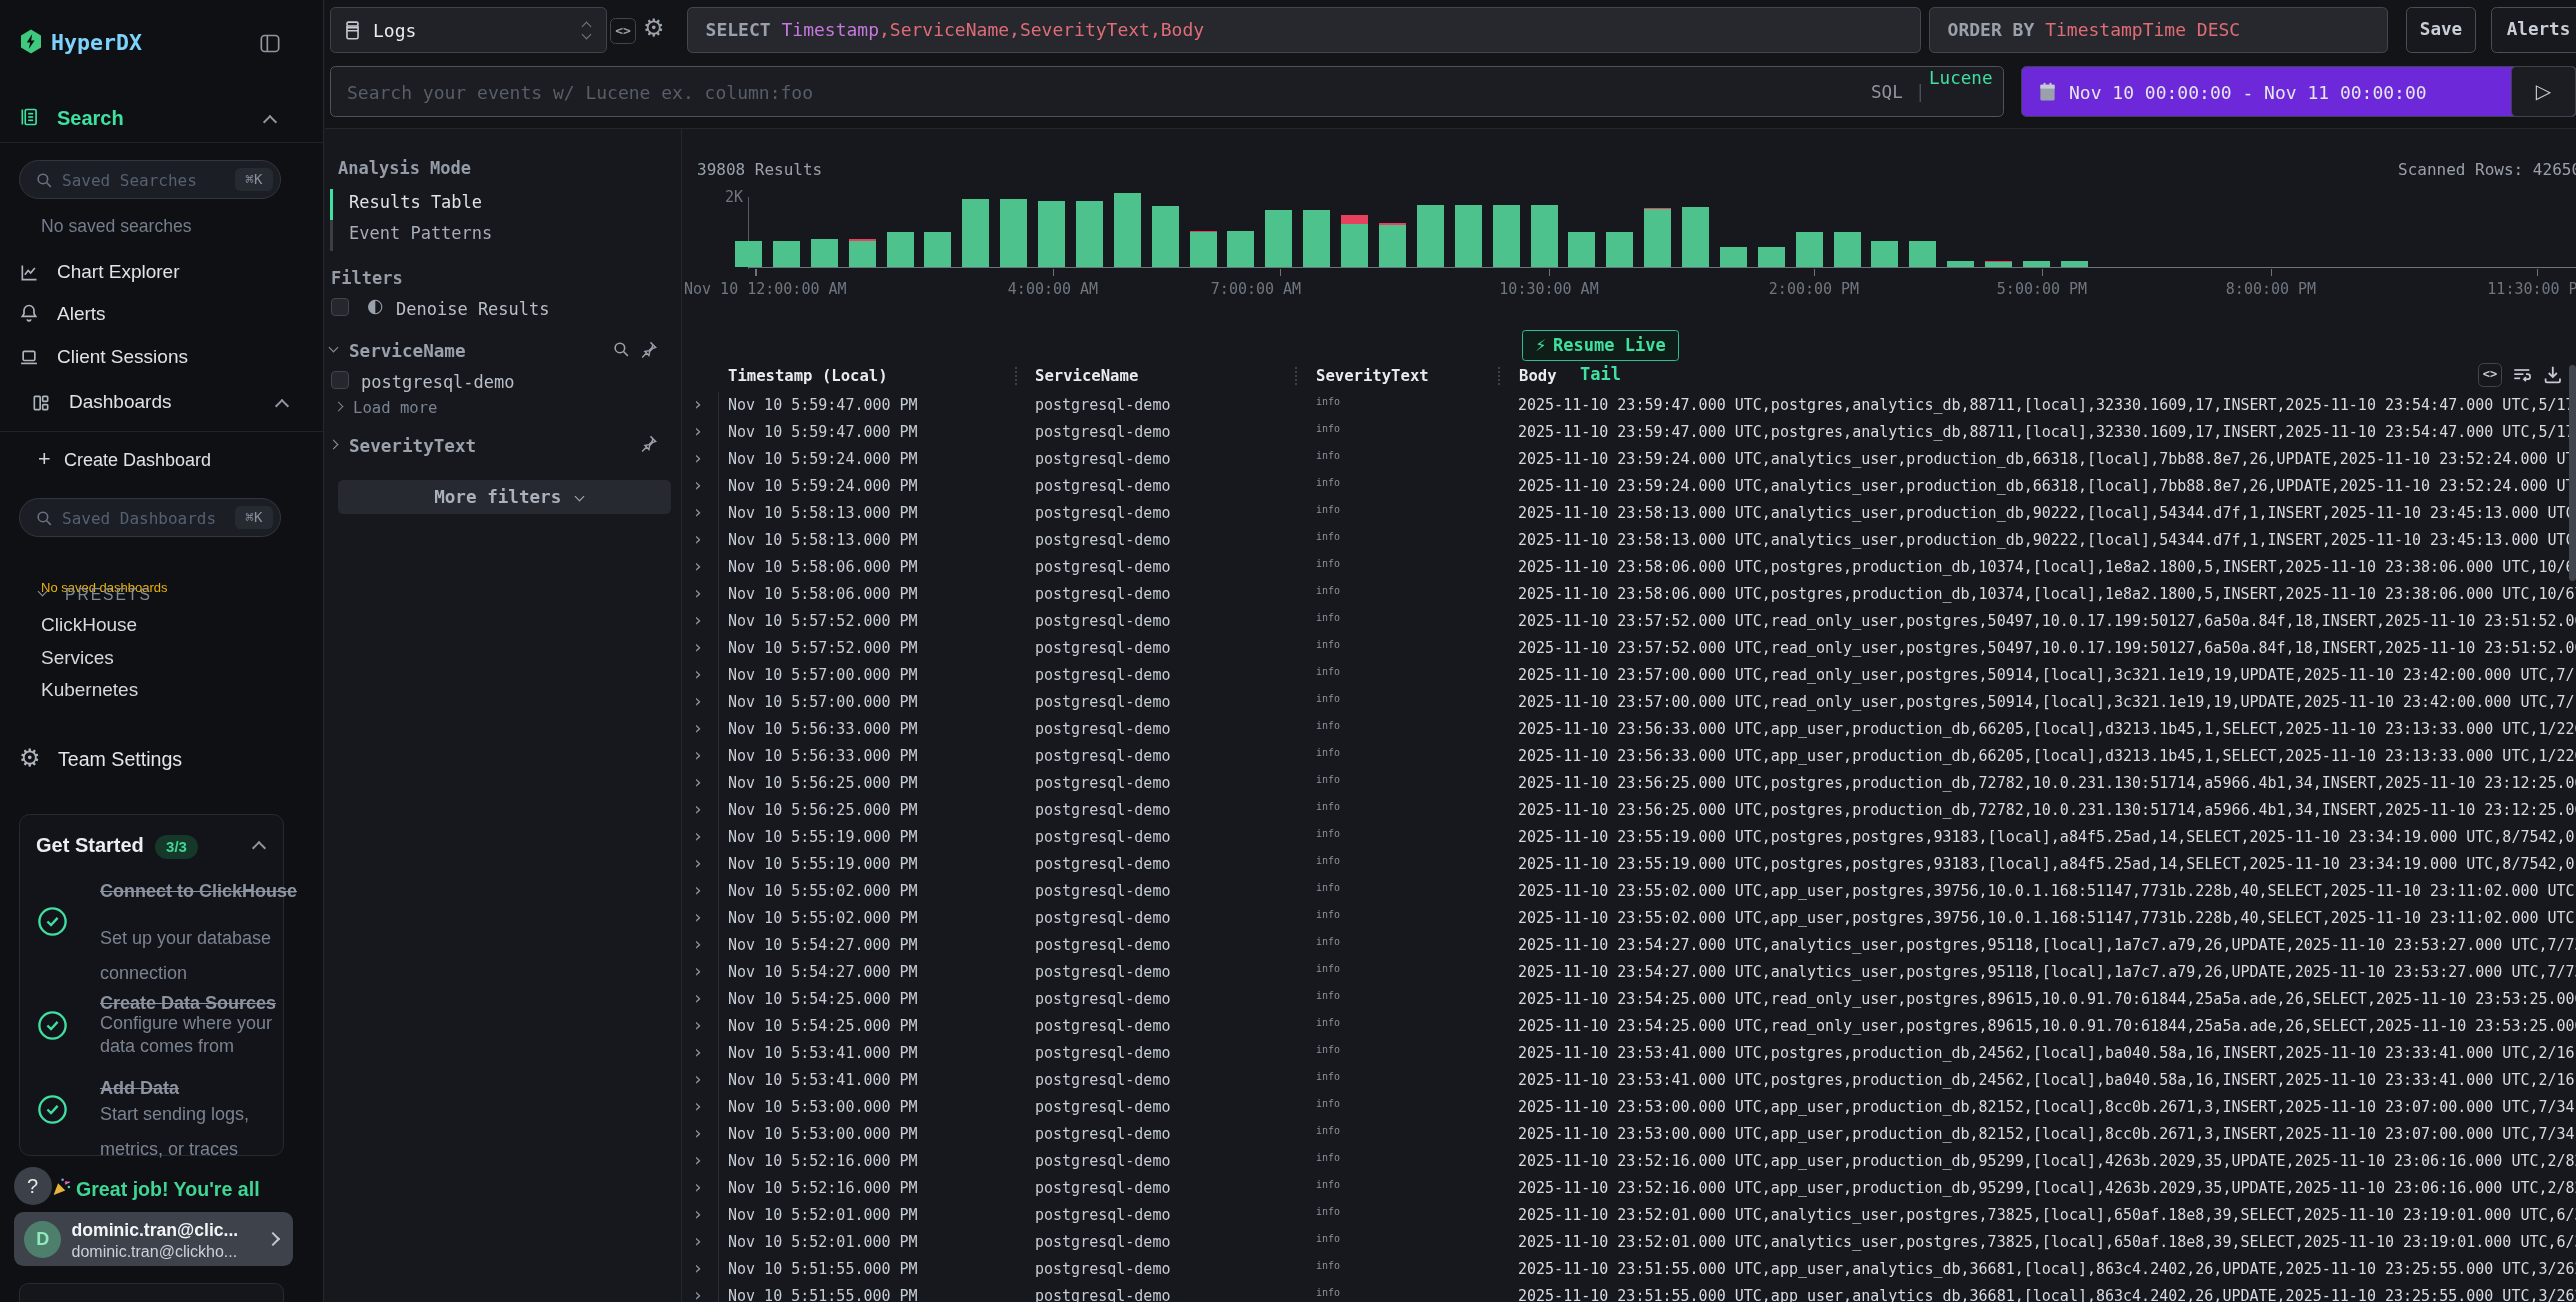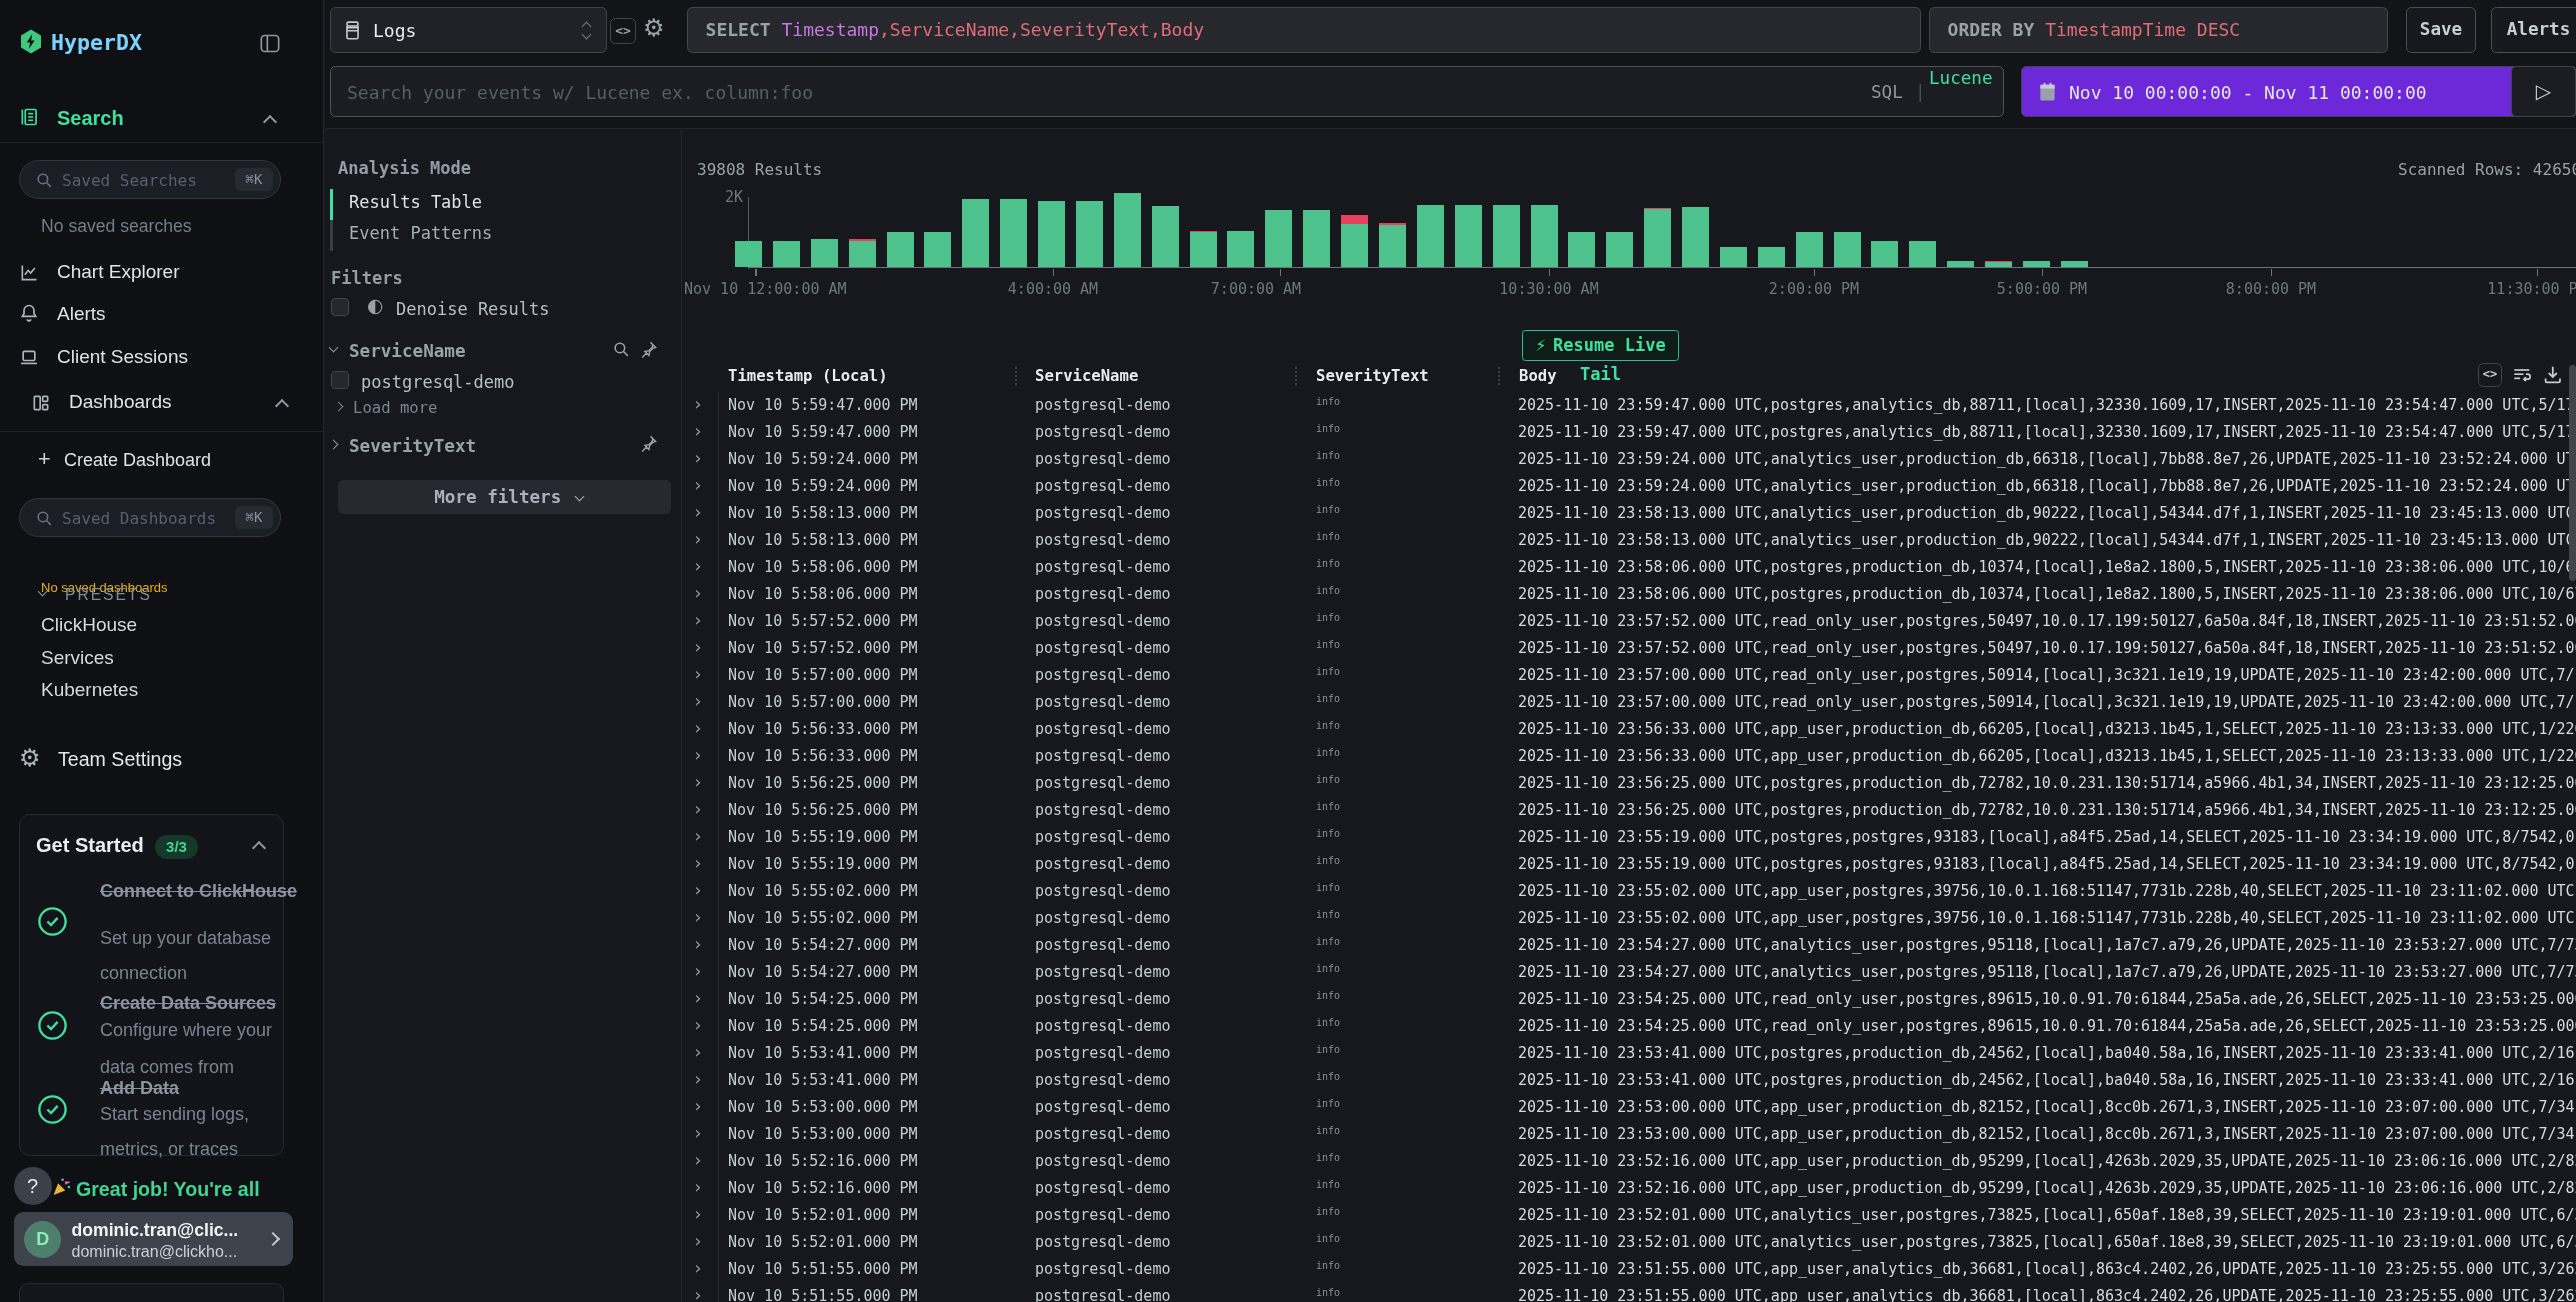--- a/index.html
+++ b/index.html
@@ -172,21 +172,21 @@
         </span>
         <div class="abs sans" style="left: 80px; top: 59px; width: 198px; font-size: 18px; font-weight: bold; line-height: 34px; color: rgb(139, 147, 160); text-decoration: line-through;">Connect to ClickHouse</div>
         <div class="abs sans" style="left: 80px; top: 106px; width: 198px; font-size: 18px; line-height: 35px; color: rgb(123, 131, 144);">Set up your database connection</div>
         <span class="abs" style="left: 15px; top: 193px;">
           <svg width="35" height="35" viewBox="0 0 24 24" fill="none" stroke="#3fe0a0" stroke-width="1.6">
             <circle cx="12" cy="12" r="9"></circle>
             <path d="M8.5 12 l2.5 2.5 L15.5 9.5"></path>
           </svg>
         </span>
         <div class="abs sans" style="left: 80px; top: 171px; width: 198px; font-size: 18px; font-weight: bold; line-height: 34px; color: rgb(139, 147, 160); text-decoration: line-through;">Create Data Sources</div>
-        <div class="abs sans" style="left: 80px; top: 197px; width: 198px; font-size: 18px; line-height: 37px; color: rgb(123, 131, 144);">Configure where your data comes from</div>
+        <div class="abs sans" style="left: 80px; top: 197px; width: 198px; font-size: 18px; line-height: 23px; color: rgb(123, 131, 144);">Configure where your data comes from</div>
         <span class="abs" style="left: 15px; top: 277px;">
           <svg width="35" height="35" viewBox="0 0 24 24" fill="none" stroke="#3fe0a0" stroke-width="1.6">
             <circle cx="12" cy="12" r="9"></circle>
             <path d="M8.5 12 l2.5 2.5 L15.5 9.5"></path>
           </svg>
         </span>
         <div class="abs sans" style="left: 80px; top: 256px; width: 198px; font-size: 18px; font-weight: bold; line-height: 34px; color: rgb(139, 147, 160); text-decoration: line-through;">Add Data</div>
         <div class="abs sans" style="left: 80px; top: 282px; width: 198px; font-size: 18px; line-height: 35px; color: rgb(123, 131, 144);">Start sending logs, metrics, or traces</div>
       </div>
   </div>

